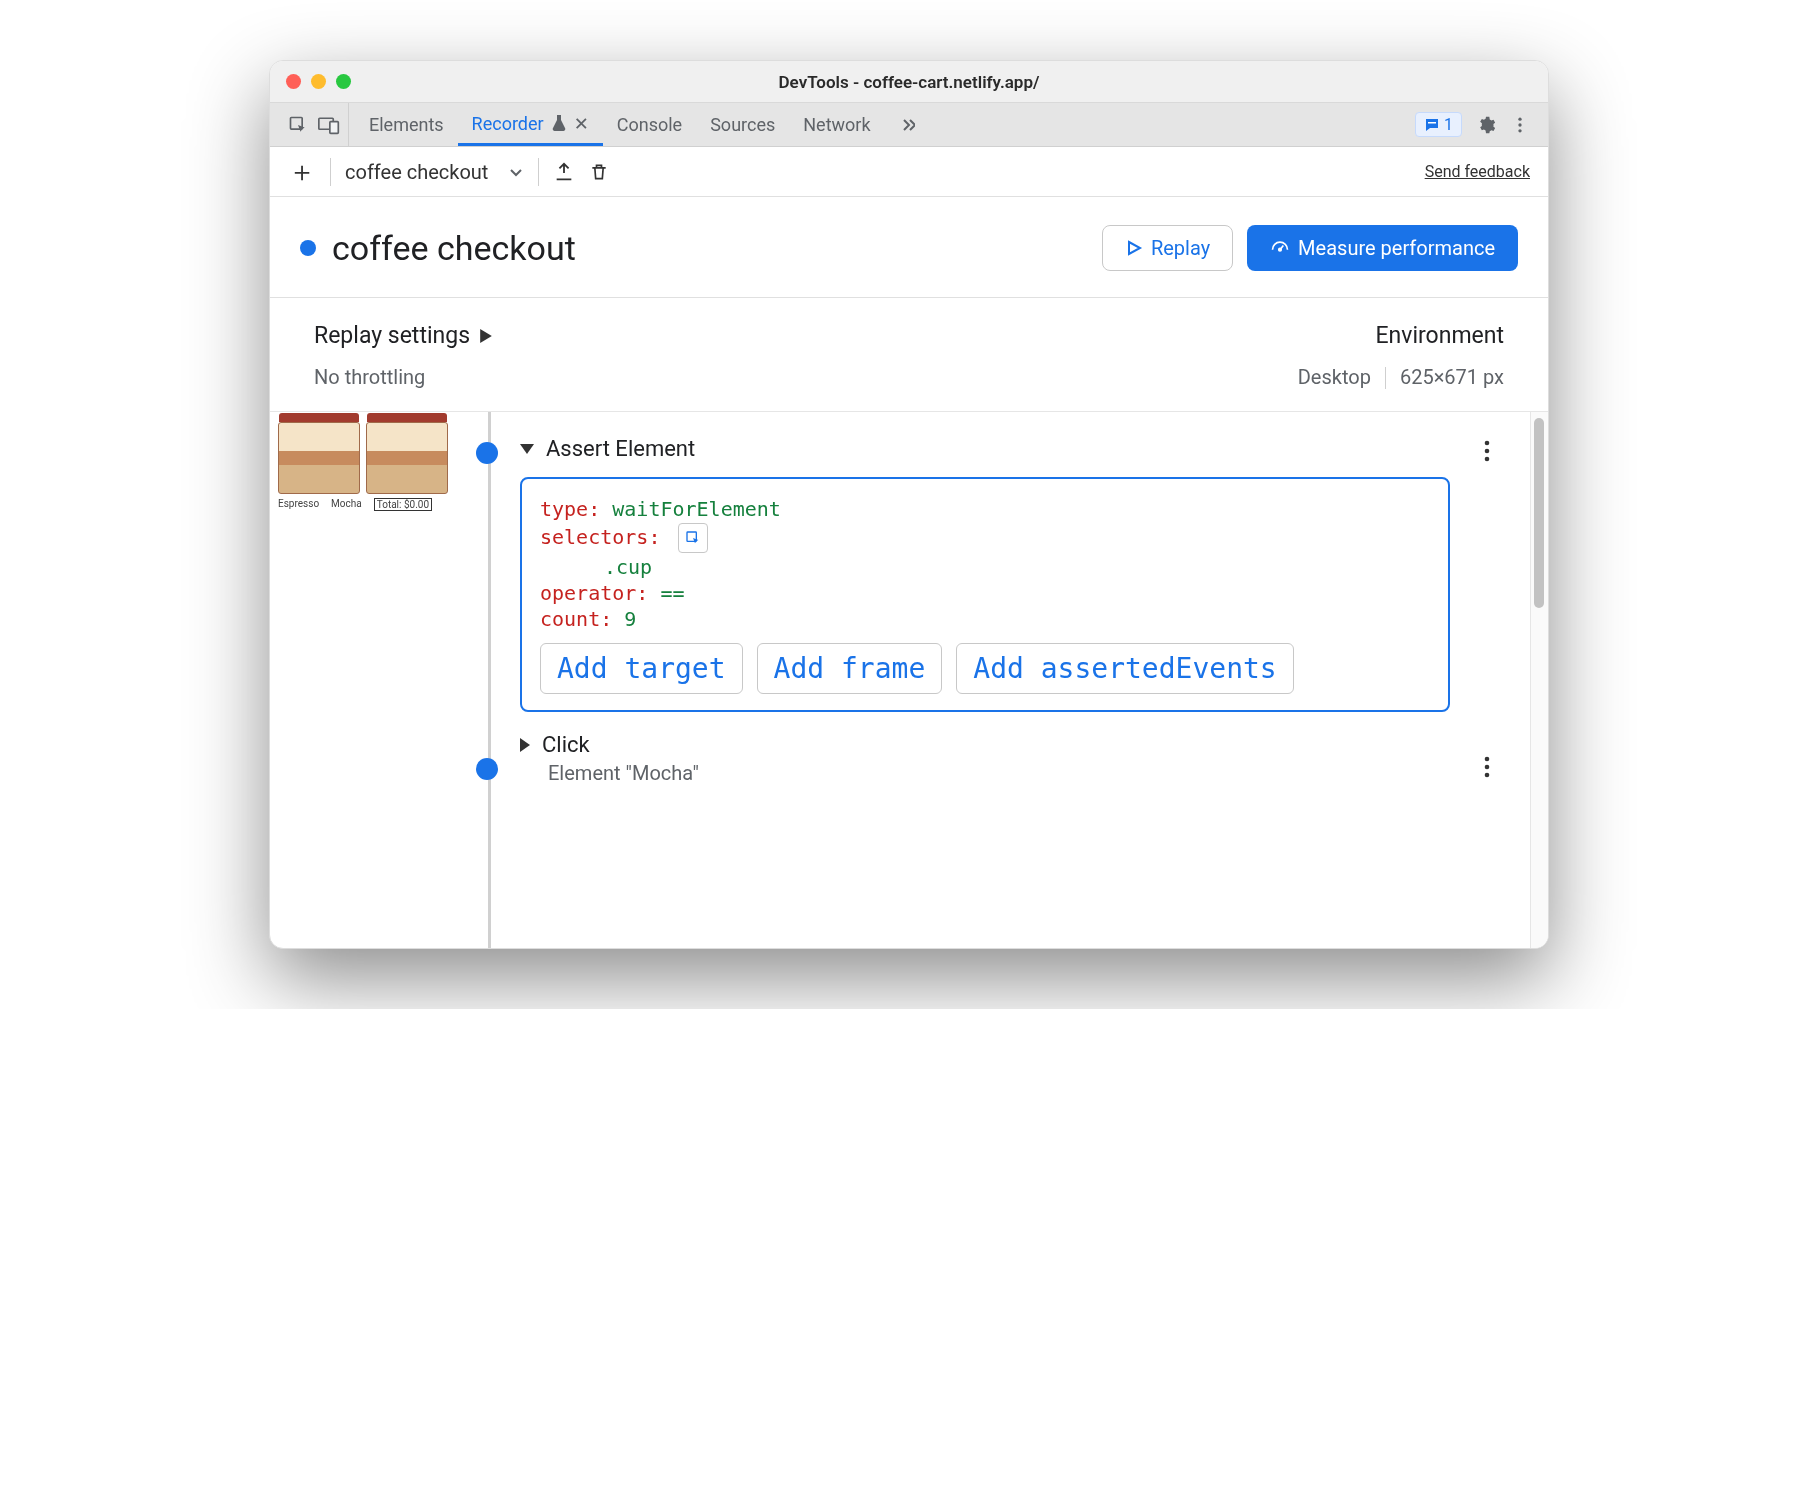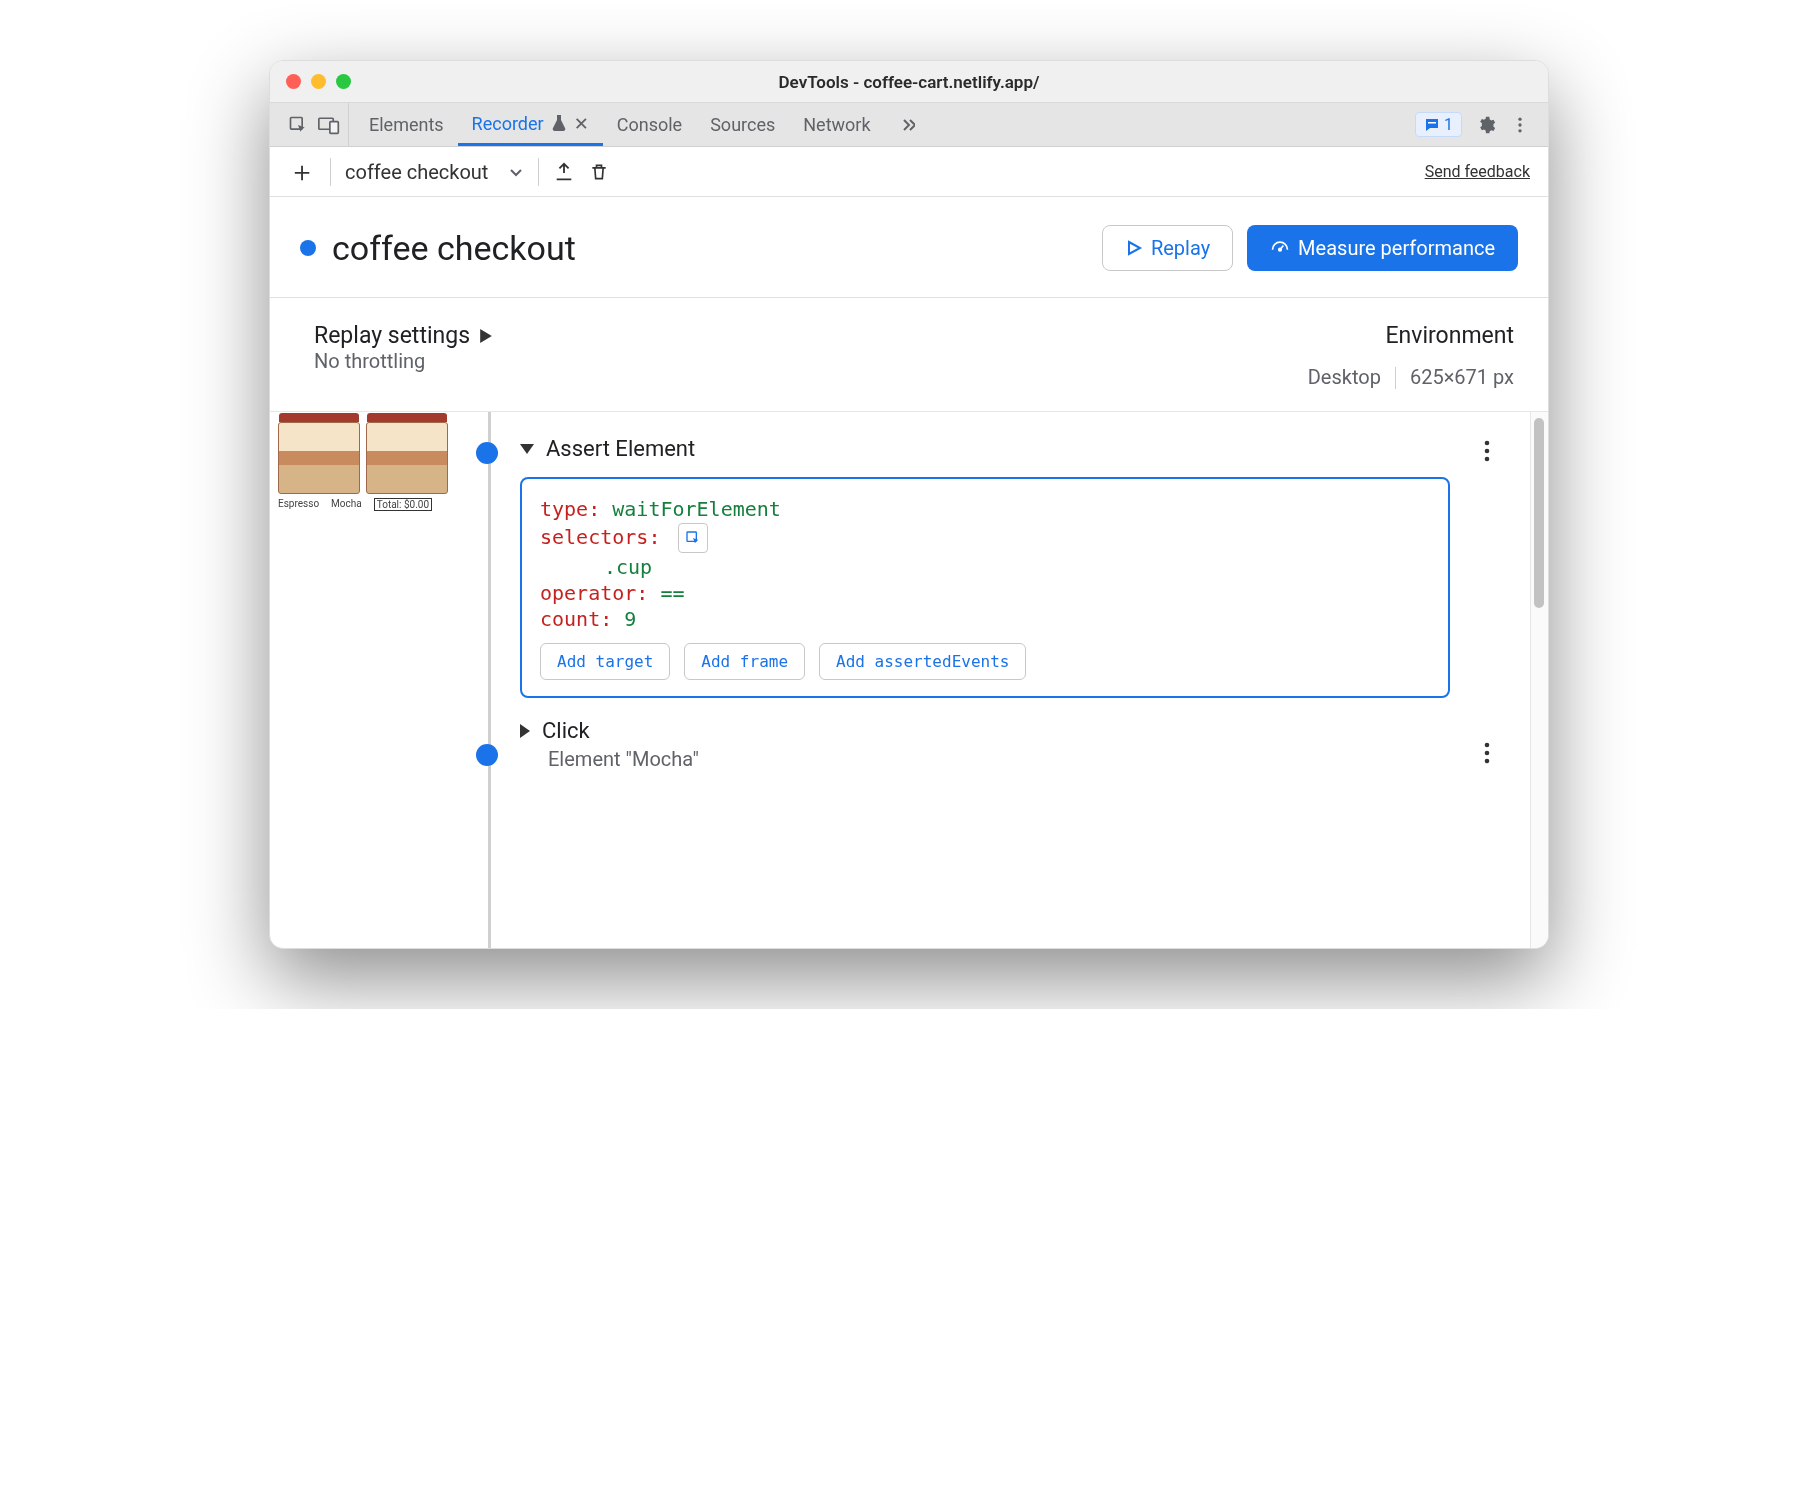--- a/index.html
+++ b/index.html
@@ -101,26 +101,26 @@
   .btn {
     display:flex; align-items:center; gap:8px;
     font-size: 20px; padding: 10px 22px; border-radius: 8px;
     cursor:pointer; border:1px solid transparent;
   }
   .btn-outline { border-color:#c8c8c8; color:#1a73e8; background:#fff; }
   .btn-primary { background:#1a73e8; color:#fff; }
   
   .settings-row {
     display:flex; justify-content:space-between;
-    padding: 24px 34px 22px 44px;
+    padding: 24px 44px 22px 44px;
     border-bottom: 1px solid #e6e6e6;
     font-size: 21px;
   }
   .settings-left .head { display:flex; align-items:center; gap:10px; color:#202124; font-size:23px; }
-  .settings-left .sub { color:#5f6368; margin-top: 0; font-size:20px; }
+  .settings-left .sub { color:#5f6368; margin-top: 16px; font-size:20px; }
   .settings-right { text-align:right; }
   .settings-right .head { font-size:23px; color:#202124; }
   .settings-right .sub { color:#5f6368; margin-top: 16px; font-size:20px; display:flex; gap:14px; align-items:flex-end; }
   .settings-right .sub .divider { width:1px; height:22px; background:#cfcfcf; }
   
   .steps-area {
     display:flex;
     position:relative;
     height: 536px;
     overflow:hidden;
@@ -181,21 +181,21 @@
     border:1px solid #c8c8c8; border-radius:4px; background:#fff;
     display:inline-flex; align-items:center; justify-content:center;
     width:30px; height:30px; cursor:pointer; color:#1a73e8; font-size:18px;
     vertical-align: middle; margin-left: 6px;
   }
   .indent1 { margin-left: 32px; }
   .indent2 { margin-left: 64px; }
   .editor-actions { display:flex; gap: 14px; margin-top: 12px; }
   .chip-btn {
     border:1px solid #c8c8c8; background:#fff; color:#1a73e8;
-    padding: 8px 16px; border-radius:6px; font-size:16px; font-family:inherit;
+    padding: 8px 16px; border-radius:6px; font-size:28px; font-family:inherit;
     cursor:pointer;
   }
   .scroll-indicator {
     position:absolute; right:4px; top:6px; width:10px; height:190px;
     background:#c2c2c2; border-radius:6px;
   }
   .scroll-track {
     position:absolute; right:0; top:0; bottom:0; width:18px;
     border-left:1px solid #e6e6e6;
     background:#fafafa;

